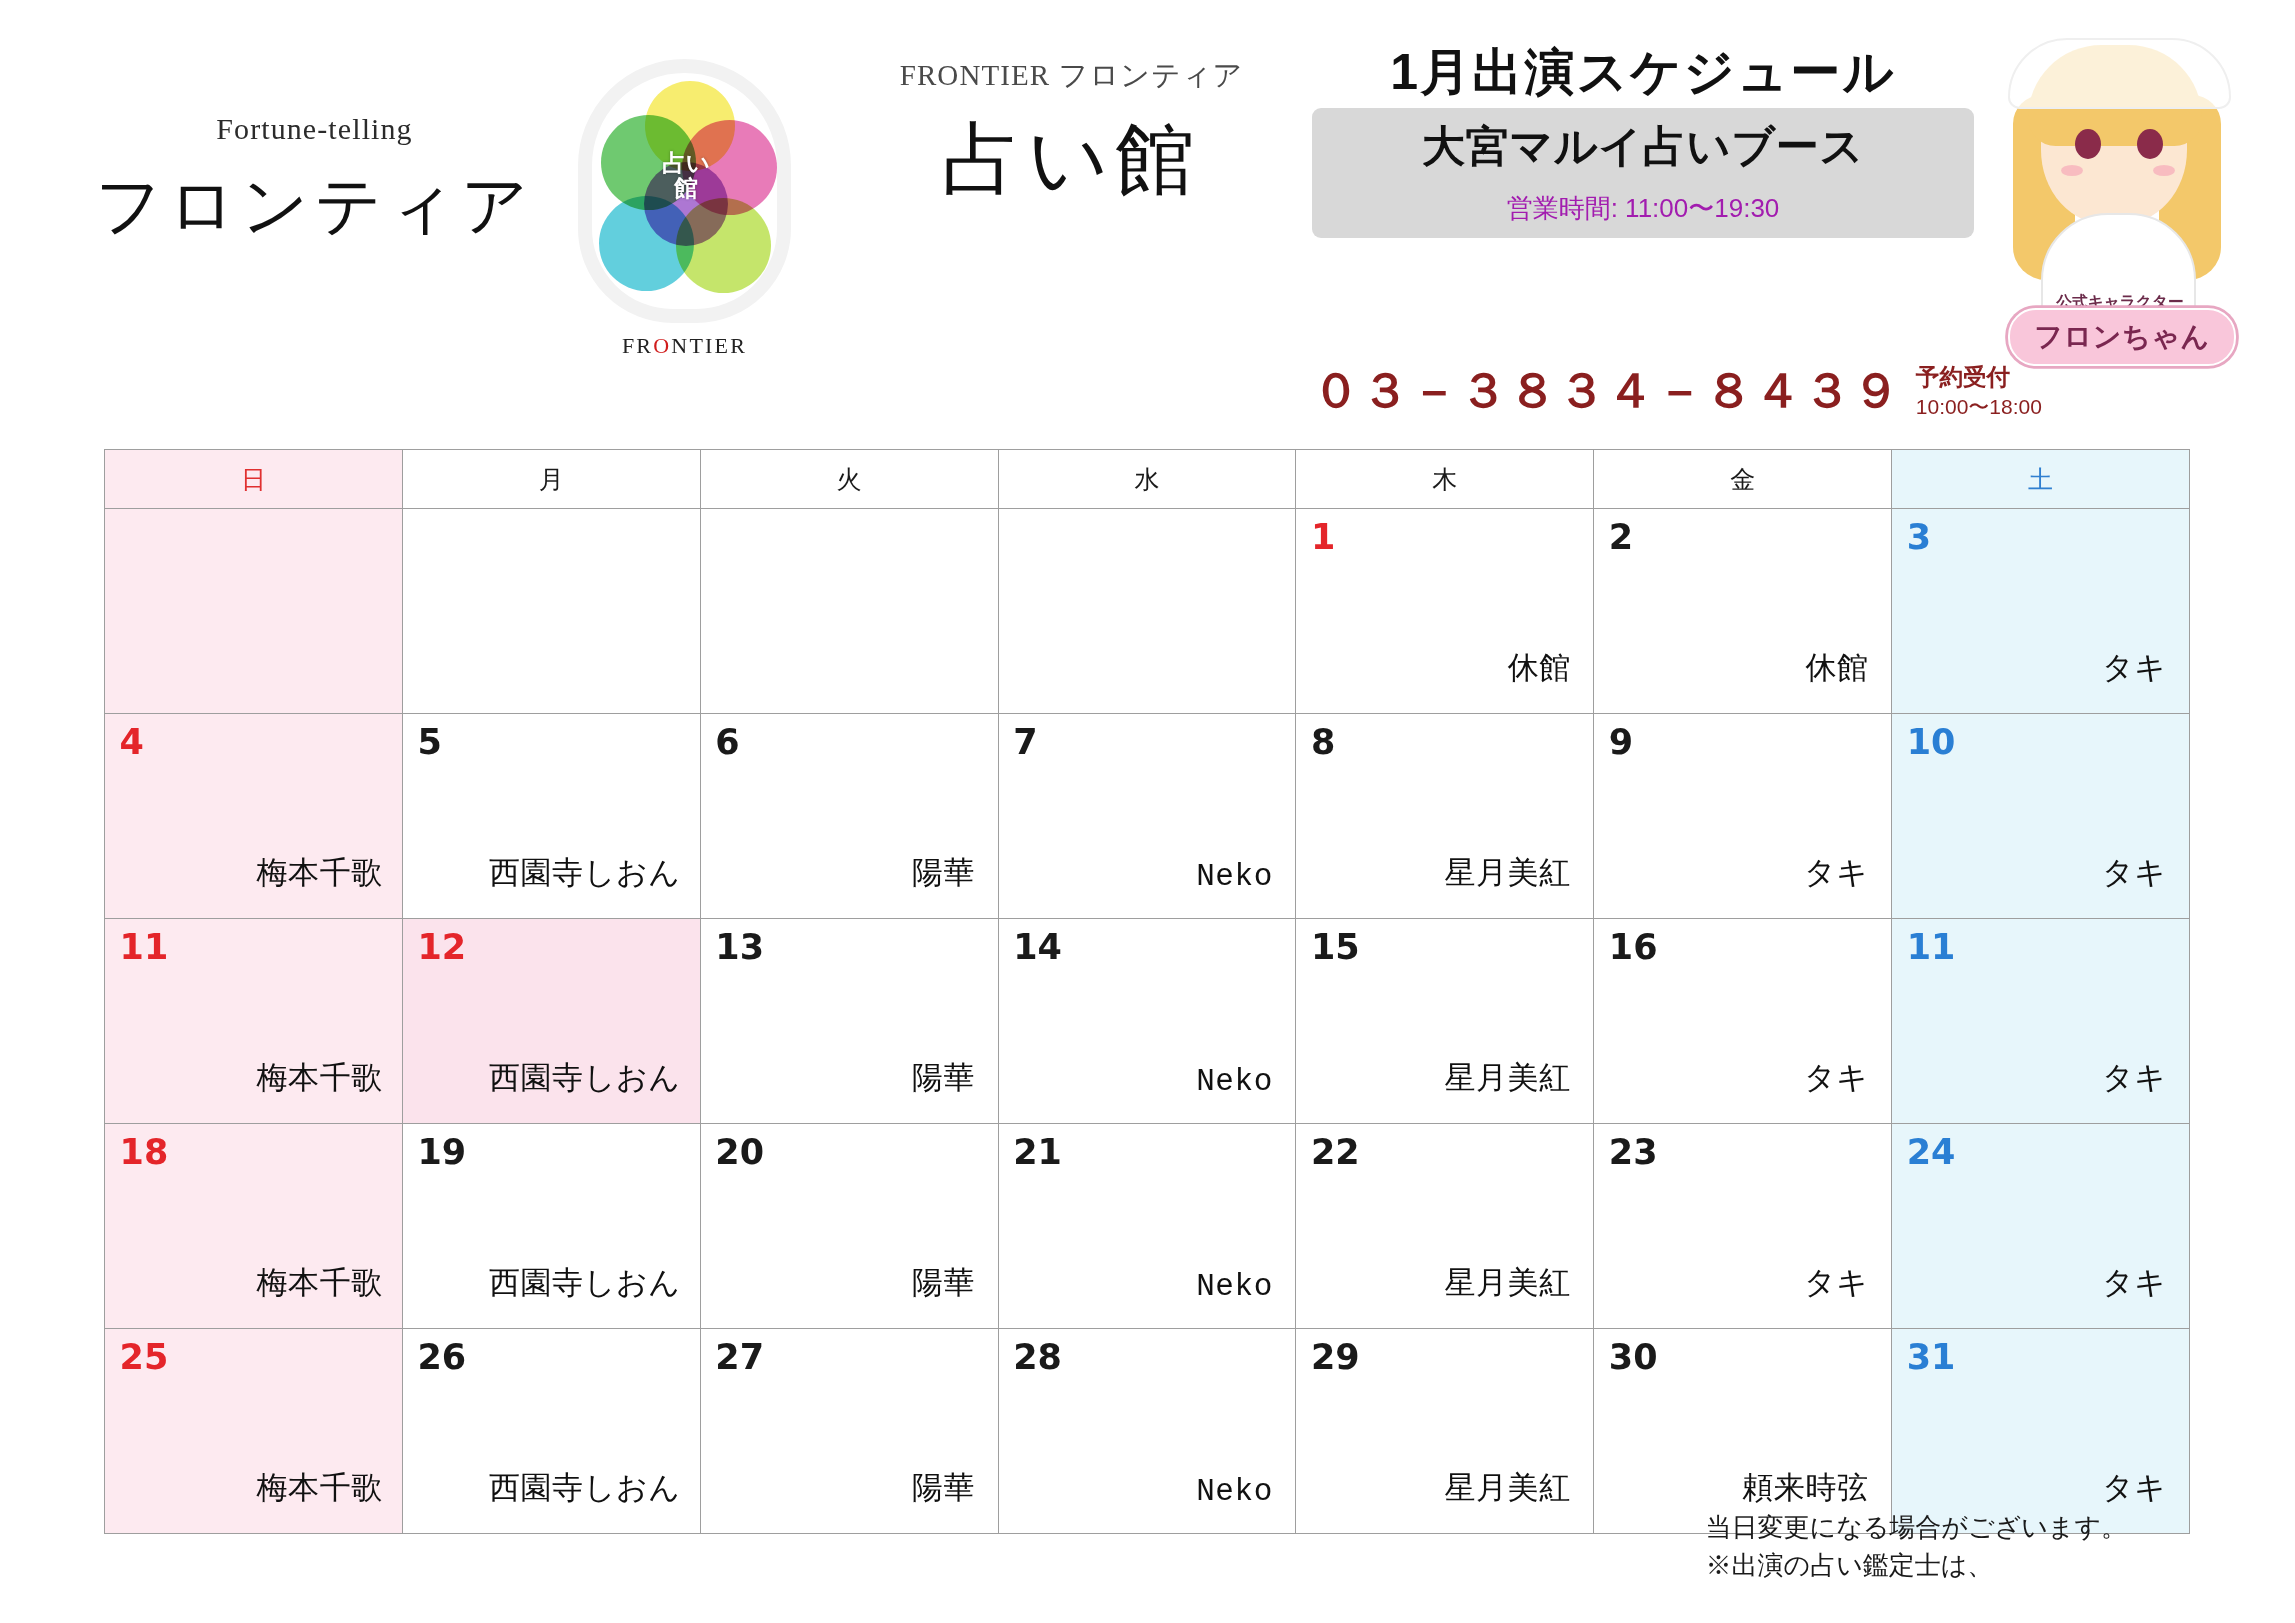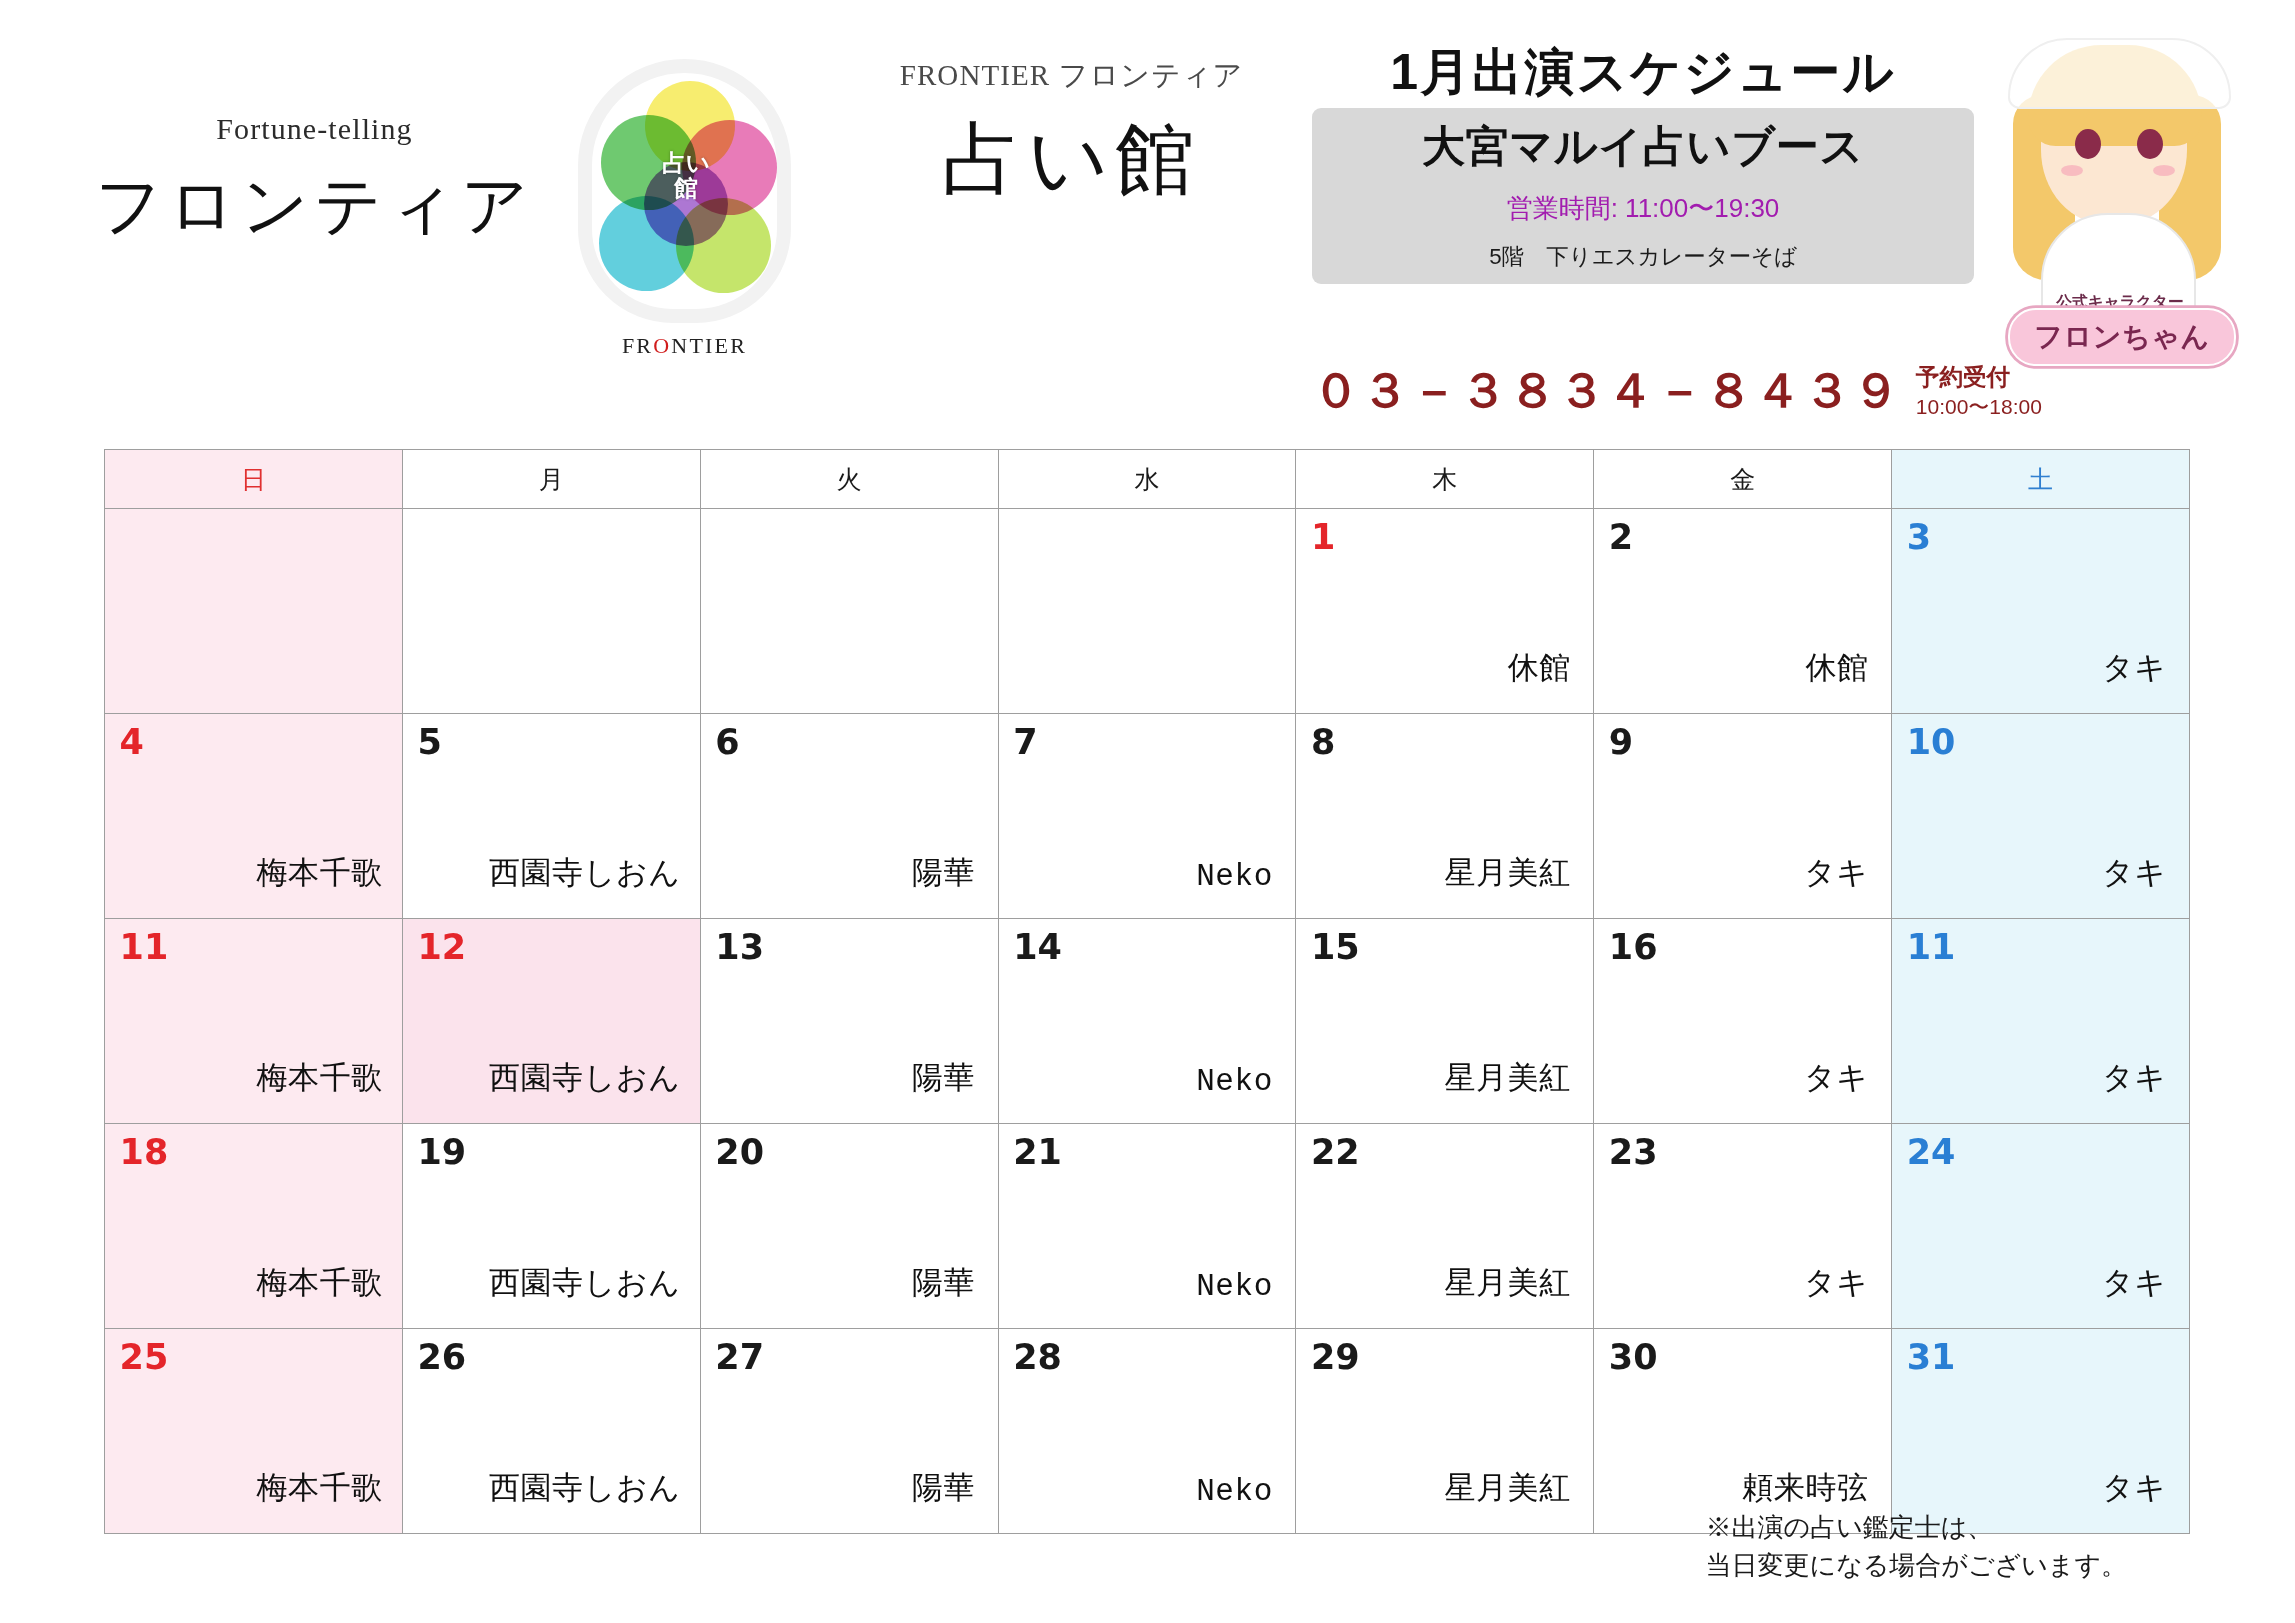--- a/index.html
+++ b/index.html
@@ -405,21 +405,20 @@
   <div class="title-block">
     <div class="title-sub">FRONTIER フロンティア</div>
     <div class="title-main">占い館</div>
   </div>
 
   <div class="info-block">
     <div class="month-title">1月出演スケジュール</div>
     <div class="venue-box">
       <div class="venue-name">大宮マルイ占いブース</div>
       <div class="venue-hours">営業時間: 11:00〜19:30</div>
-      <div class="venue-floor">5階　下りエスカレーターそば</div>
     </div>
   </div>
 
   <div class="tel-row">
     <div class="tel-number">０３－３８３４－８４３９</div>
     <div class="tel-side">
       <div class="l1">予約受付</div>
       <div class="l2">10:00〜18:00</div>
     </div>
   </div>
@@ -607,16 +606,16 @@
       </td>
       <td class="sat-cell">
         <div class="daynum blue">31</div>
         <div class="caster center">タキ</div>
       </td>
     </tr>
   </tbody>
 </table>
 
 <div class="footnote">
+  <div>当日変更になる場合がございます。</div>
   <div>※出演の占い鑑定士は、</div>
-  <div>当日変更になる場合がございます。</div>
 </div>
 
 
 </body></html>

